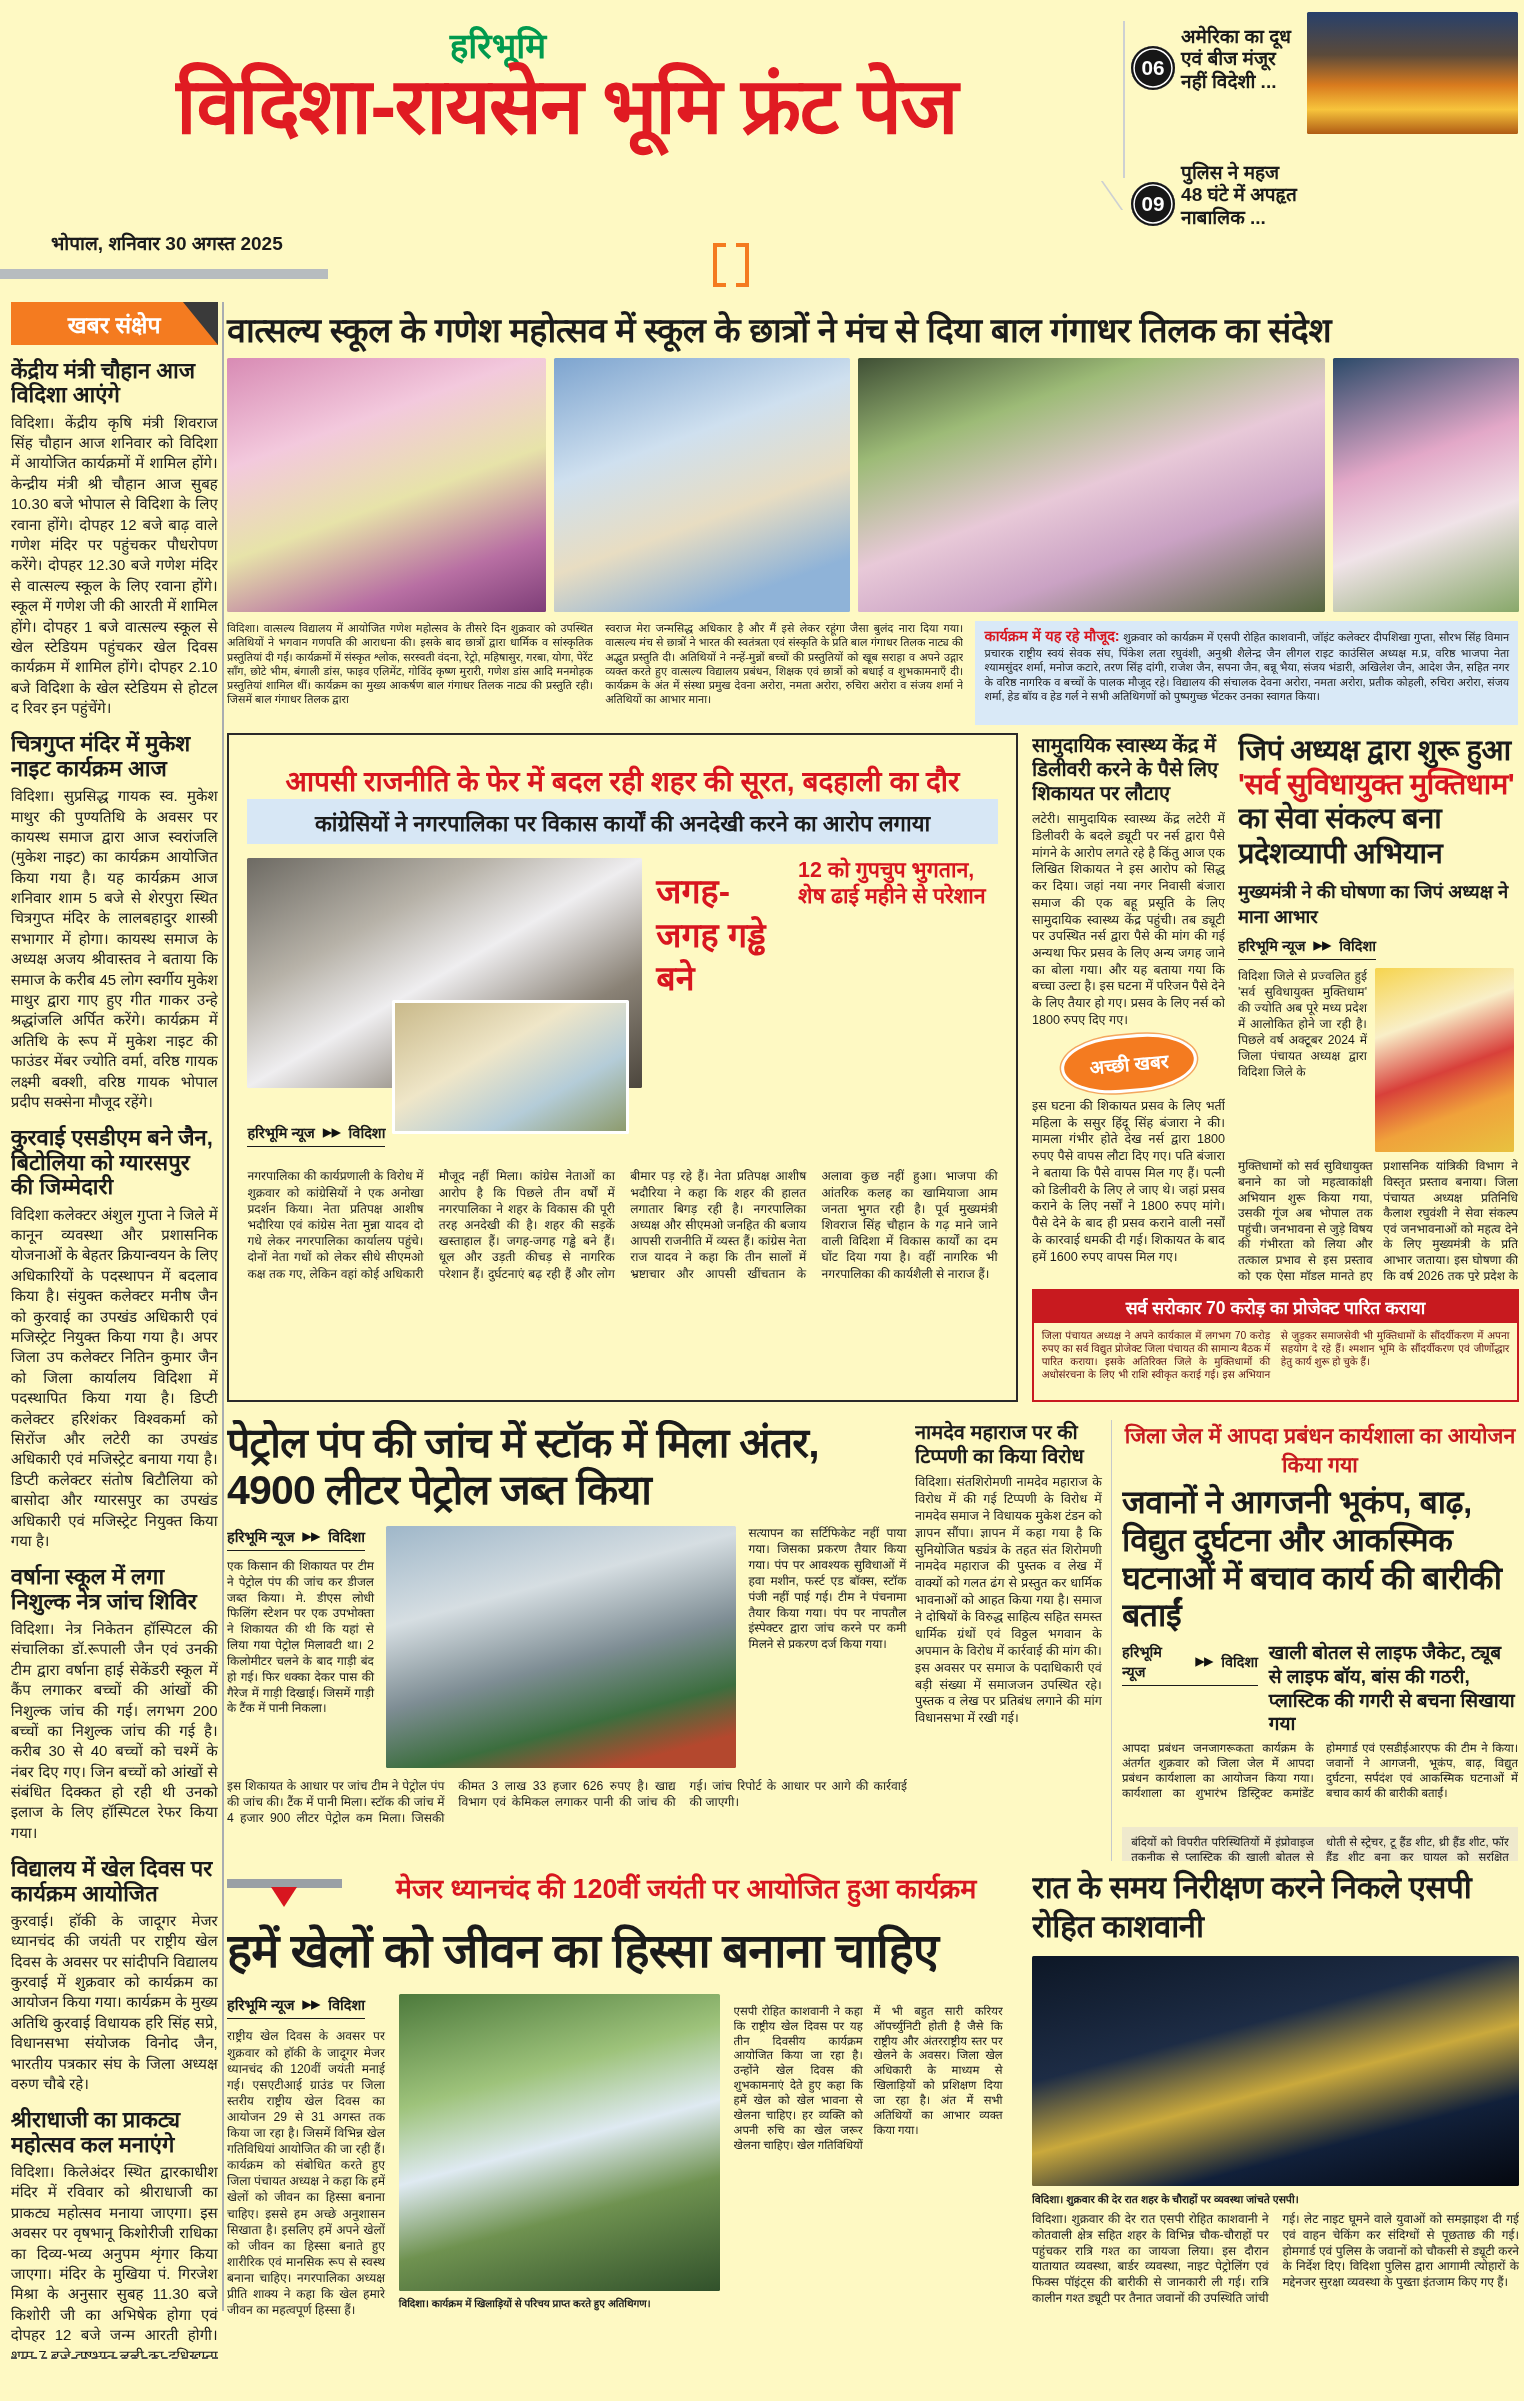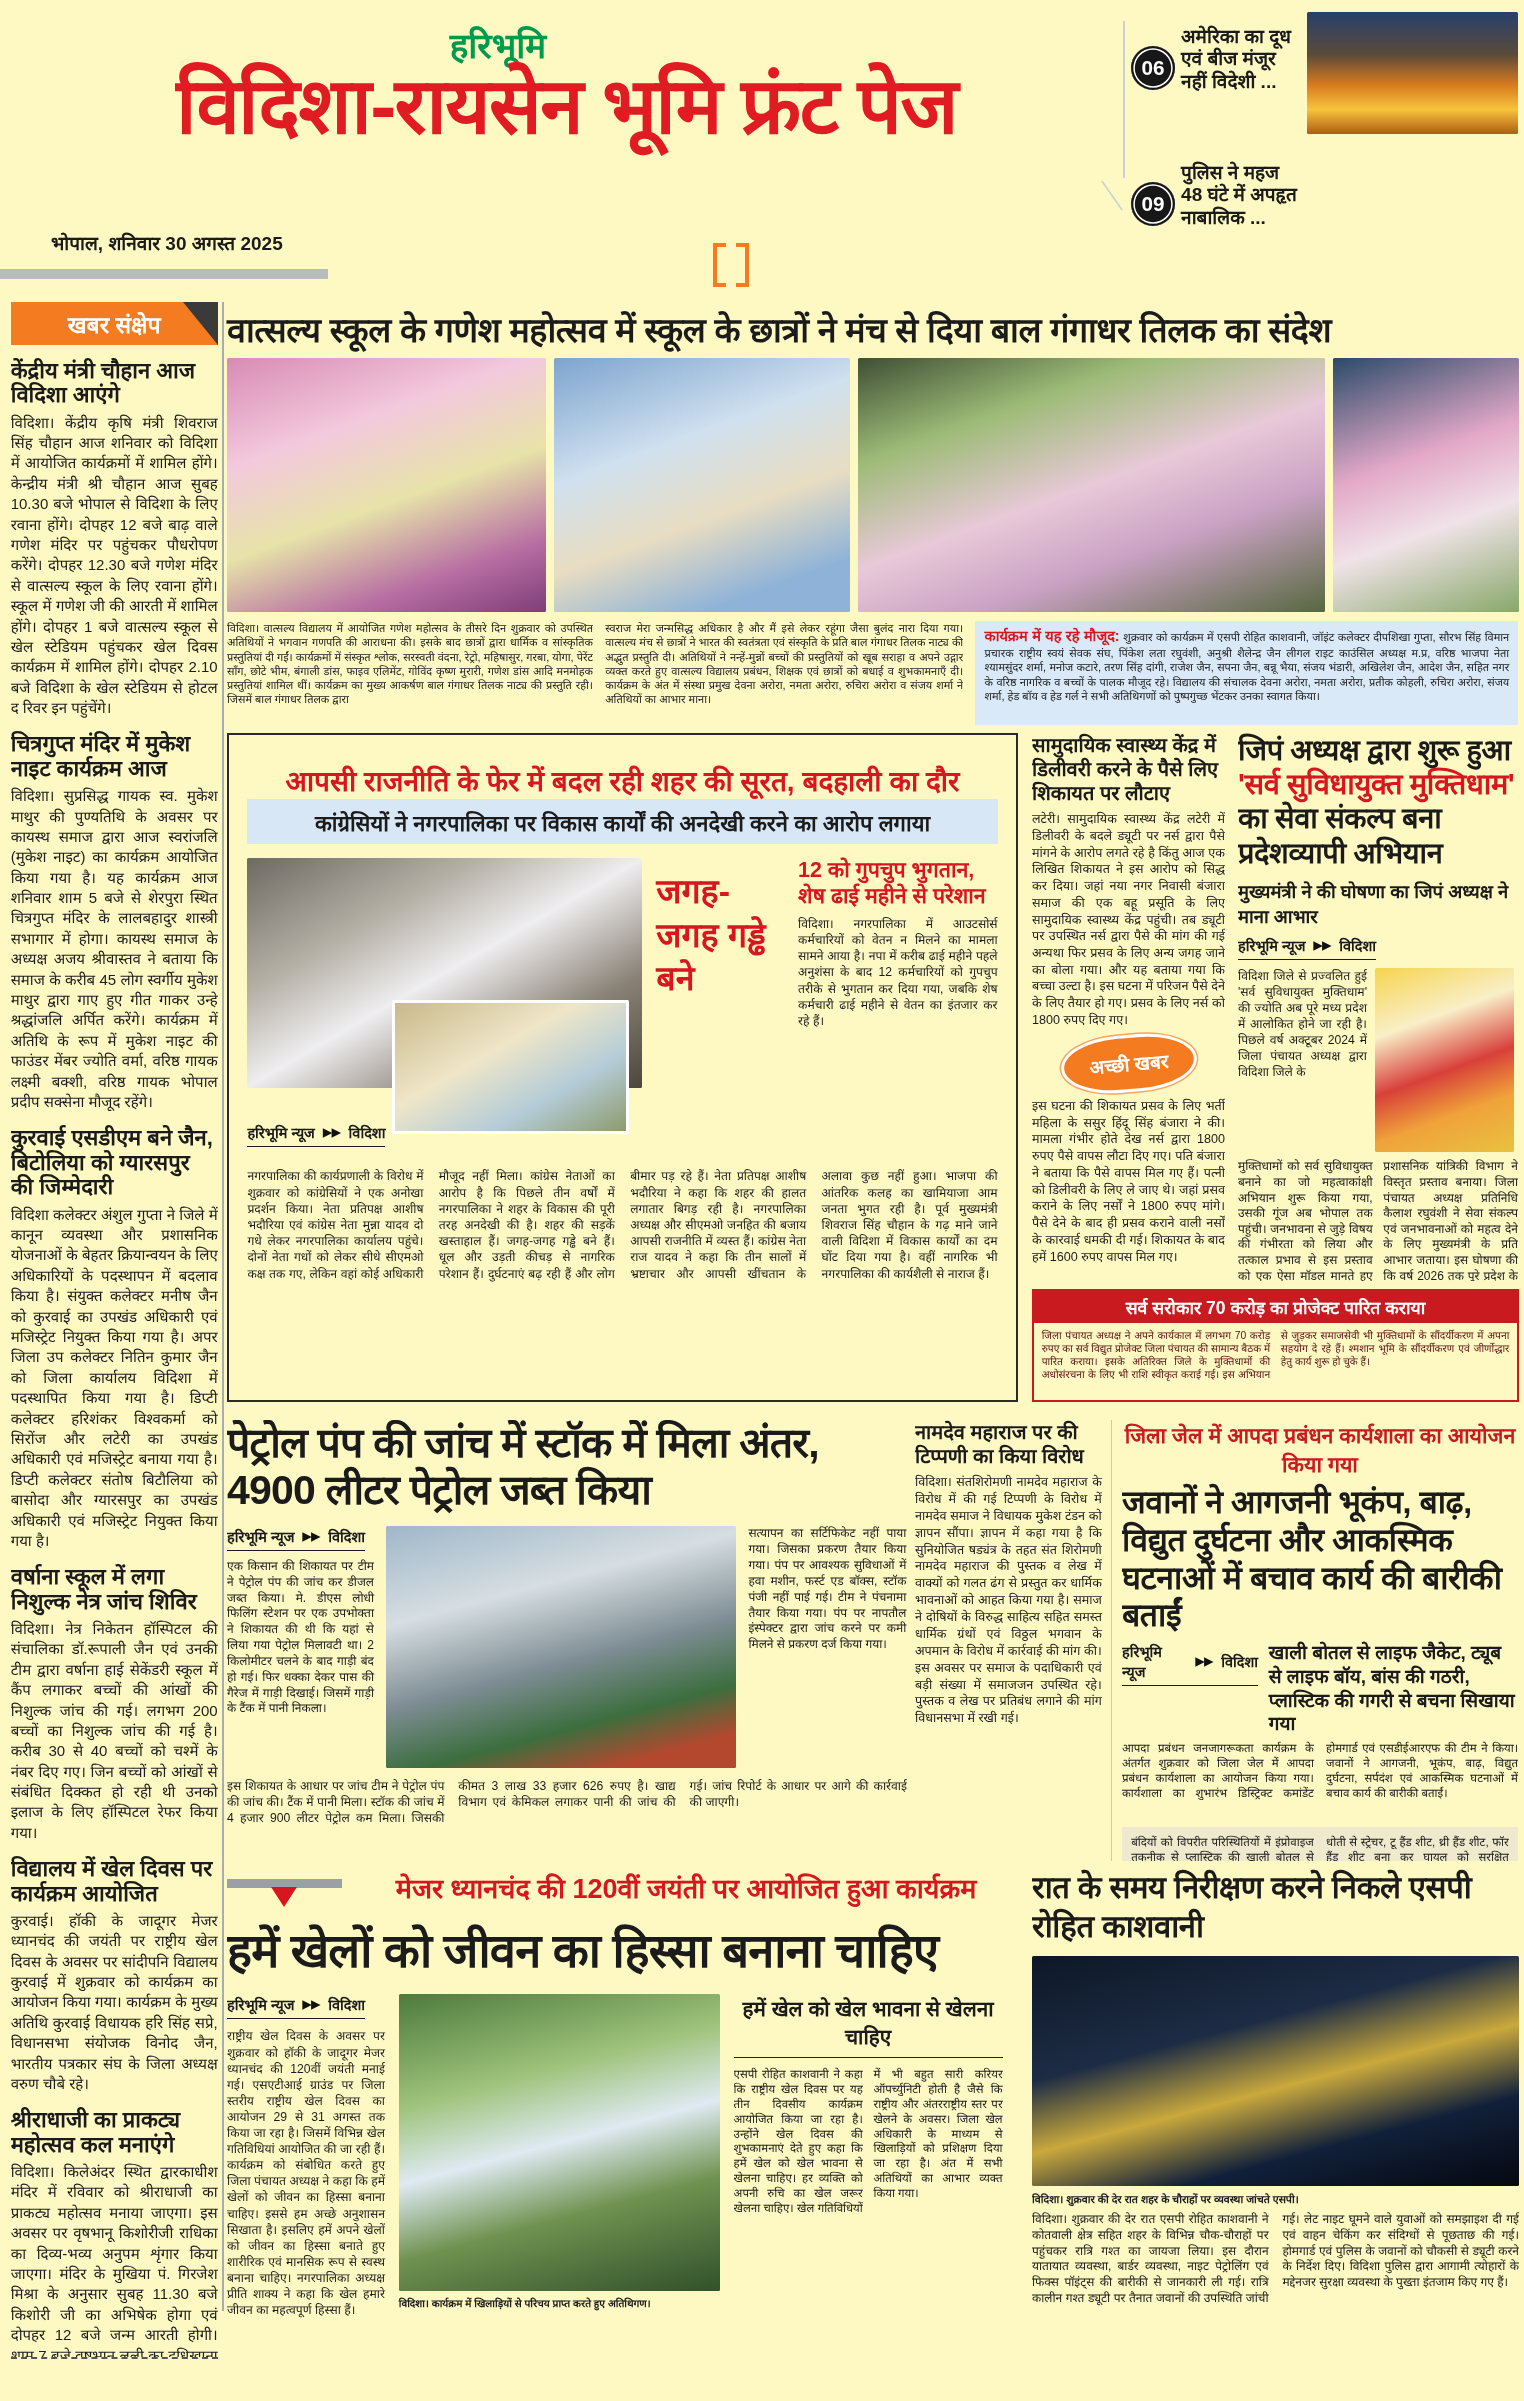--- a/index.html
+++ b/index.html
@@ -245,21 +245,20 @@
   <div class="donkey">
     <div class="d-kicker">आपसी राजनीति के फेर में बदल रही शहर की सूरत, बदहाली का दौर</div>
     <div class="d-substrip">कांग्रेसियों ने नगरपालिका पर विकास कार्यों की अनदेखी करने का आरोप लगाया</div>
     <div class="d-row">
       <div class="d-photo photo">
         <div class="d-photo-inset photo"></div>
       </div>
       <div class="d-red">जगह- जगह गड्ढे बने</div>
       <div class="d-side">
         <div class="d-side-title">12 को गुपचुप भुगतान, शेष ढाई महीने से परेशान</div>
-        <div class="d-side-body body-txt">विदिशा। नगरपालिका में आउटसोर्स कर्मचारियों को वेतन न मिलने का मामला सामने आया है। नपा में करीब ढाई महीने पहले अनुशंसा के बाद 12 कर्मचारियों को गुपचुप तरीके से भुगतान कर दिया गया, जबकि शेष कर्मचारी ढाई महीने से वेतन का इंतजार कर रहे हैं।</div>
       </div>
     </div>
     <div class="byline">
       <span>हरिभूमि न्यूज</span>
       <span class="arr">▶▶</span>
       <span>विदिशा</span>
     </div>
     <div class="d-bottom body-txt">नगरपालिका की कार्यप्रणाली के विरोध में शुक्रवार को कांग्रेसियों ने एक अनोखा प्रदर्शन किया। नेता प्रतिपक्ष आशीष भदौरिया एवं कांग्रेस नेता मुन्ना यादव दो गधे लेकर नगरपालिका कार्यालय पहुंचे। दोनों नेता गधों को लेकर सीधे सीएमओ कक्ष तक गए, लेकिन वहां कोई अधिकारी मौजूद नहीं मिला। कांग्रेस नेताओं का आरोप है कि पिछले तीन वर्षों में नगरपालिका ने शहर के विकास की पूरी तरह अनदेखी की है। शहर की सड़कें खस्ताहाल हैं। जगह-जगह गड्ढे बने हैं। धूल और उड़ती कीचड़ से नागरिक परेशान हैं। दुर्घटनाएं बढ़ रही हैं और लोग बीमार पड़ रहे हैं। नेता प्रतिपक्ष आशीष भदौरिया ने कहा कि शहर की हालत लगातार बिगड़ रही है। नगरपालिका अध्यक्ष और सीएमओ जनहित की बजाय आपसी राजनीति में व्यस्त हैं। कांग्रेस नेता राज यादव ने कहा कि तीन सालों में भ्रष्टाचार और आपसी खींचतान के अलावा कुछ नहीं हुआ। भाजपा की आंतरिक कलह का खामियाजा आम जनता भुगत रही है। पूर्व मुख्यमंत्री शिवराज सिंह चौहान के गढ़ माने जाने वाली विदिशा में विकास कार्यों का दम घोंट दिया गया है। वहीं नागरिक भी नगरपालिका की कार्यशैली से नाराज हैं।</div>
   </div>
 
@@ -343,21 +342,20 @@
           <span class="arr">▶▶</span>
           <span>विदिशा</span>
         </div>
         <div class="txt body-txt">राष्ट्रीय खेल दिवस के अवसर पर शुक्रवार को हॉकी के जादूगर मेजर ध्यानचंद की 120वीं जयंती मनाई गई। एसएटीआई ग्राउंड पर जिला स्तरीय राष्ट्रीय खेल दिवस का आयोजन 29 से 31 अगस्त तक किया जा रहा है। जिसमें विभिन्न खेल गतिविधियां आयोजित की जा रही हैं। कार्यक्रम को संबोधित करते हुए जिला पंचायत अध्यक्ष ने कहा कि हमें खेलों को जीवन का हिस्सा बनाना चाहिए। इससे हम अच्छे अनुशासन सिखाता है। इसलिए हमें अपने खेलों को जीवन का हिस्सा बनाते हुए शारीरिक एवं मानसिक रूप से स्वस्थ बनाना चाहिए। नगरपालिका अध्यक्ष प्रीति शाक्य ने कहा कि खेल हमारे जीवन का महत्वपूर्ण हिस्सा हैं।</div>
       </div>
       <div>
         <div class="s-photo photo"></div>
         <div class="s-caption">विदिशा। कार्यक्रम में खिलाड़ियों से परिचय प्राप्त करते हुए अतिथिगण।</div>
       </div>
       <div class="s-colB">
-        <div class="s-subtitle">हमें खेल को खेल भावना से खेलना चाहिए</div>
         <div class="cols body-txt">एसपी रोहित काशवानी ने कहा कि राष्ट्रीय खेल दिवस पर यह तीन दिवसीय कार्यक्रम आयोजित किया जा रहा है। उन्होंने खेल दिवस की शुभकामनाएं देते हुए कहा कि हमें खेल को खेल भावना से खेलना चाहिए। हर व्यक्ति को अपनी रुचि का खेल जरूर खेलना चाहिए। खेल गतिविधियों में भी बहुत सारी करियर ऑपर्च्युनिटी होती है जैसे कि राष्ट्रीय और अंतरराष्ट्रीय स्तर पर खेलने के अवसर। जिला खेल अधिकारी के माध्यम से खिलाड़ियों को प्रशिक्षण दिया जा रहा है। अंत में सभी अतिथियों का आभार व्यक्त किया गया।</div>
       </div>
     </div>
   </div>
 
   <div class="sp">
     <div class="sp-headline">रात के समय निरीक्षण करने निकले एसपी रोहित काशवानी</div>
     <div class="sp-photo photo"></div>
     <div class="sp-caption">विदिशा। शुक्रवार की देर रात शहर के चौराहों पर व्यवस्था जांचते एसपी।</div>
     <div class="sp-body body-txt">विदिशा। शुक्रवार की देर रात एसपी रोहित काशवानी ने कोतवाली क्षेत्र सहित शहर के विभिन्न चौक-चौराहों पर पहुंचकर रात्रि गश्त का जायजा लिया। इस दौरान यातायात व्यवस्था, बार्डर व्यवस्था, नाइट पेट्रोलिंग एवं फिक्स पॉइंट्स की बारीकी से जानकारी ली गई। रात्रि कालीन गश्त ड्यूटी पर तैनात जवानों की उपस्थिति जांची गई। लेट नाइट घूमने वाले युवाओं को समझाइश दी गई एवं वाहन चेकिंग कर संदिग्धों से पूछताछ की गई। होमगार्ड एवं पुलिस के जवानों को चौकसी से ड्यूटी करने के निर्देश दिए। विदिशा पुलिस द्वारा आगामी त्योहारों के मद्देनजर सुरक्षा व्यवस्था के पुख्ता इंतजाम किए गए हैं।</div>

